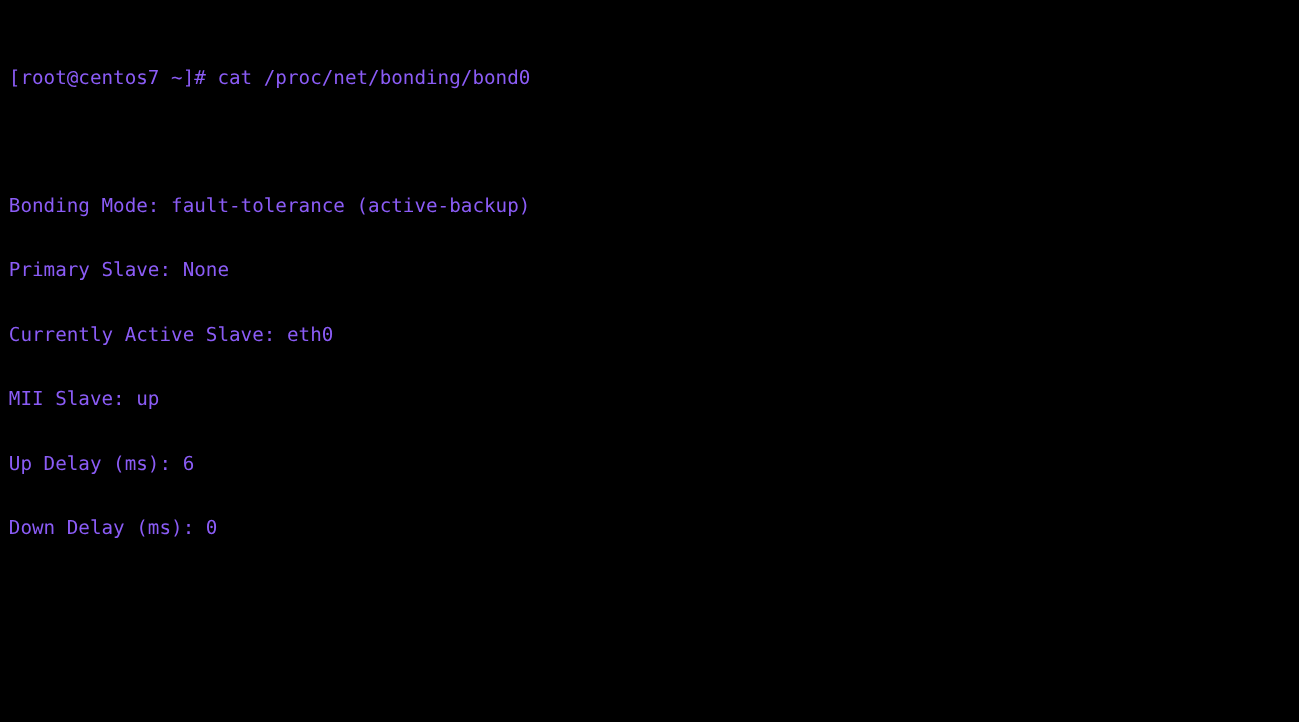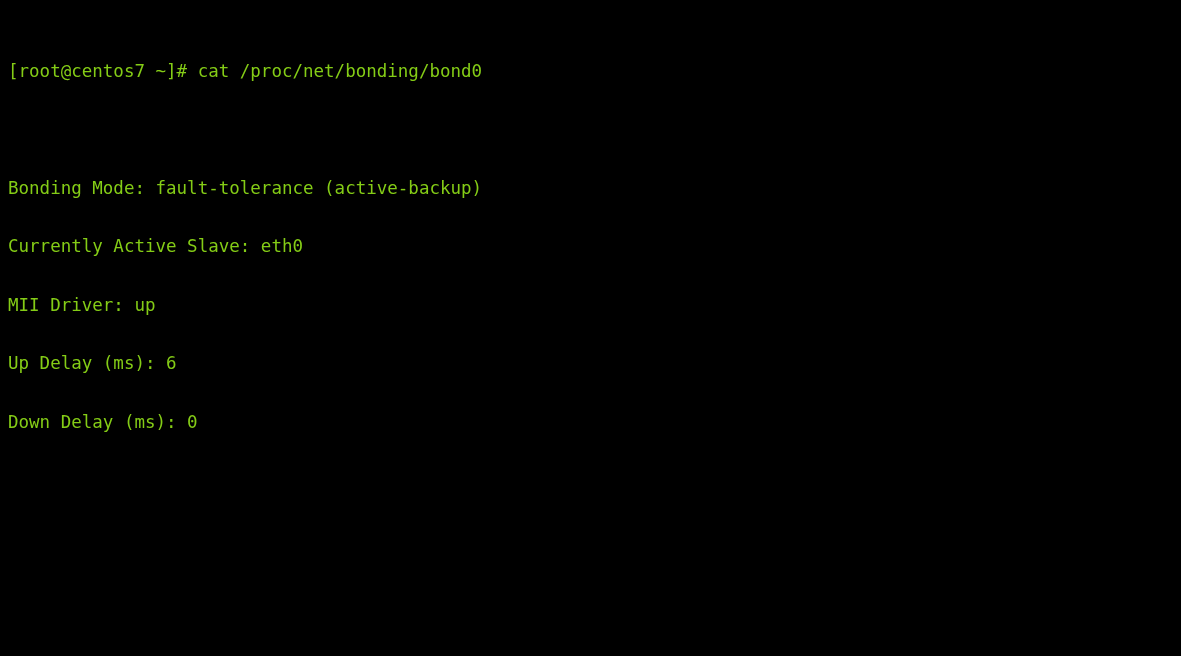--- a/index.html
+++ b/index.html
@@ -36,38 +36,39 @@
     color: #c8c8c8;
     -webkit-font-smoothing: none;
     font-smooth: never;
   }
   .line {
     height: 19.5px;
     white-space: pre;
     font-family: "DejaVu Sans Mono", "Liberation Mono", monospace;
     font-size: 17.5px;
     line-height: 19.5px;
-    color: #84cc16;
+    color: #8b5cf6;
     min-height: 19.5px;
   }
   .line.blank {
     color: transparent;
   }
 </style>
 </head>
 <body>
 
 <div id="terminal">
   <div id="screen">
 
     <div class="line">[root@centos7 ~]# cat /proc/net/bonding/bond0</div>
     <div class="line blank"></div>
     <div class="line">Bonding Mode: fault-tolerance (active-backup)</div>
+    <div class="line">Primary Slave: None</div>
     <div class="line">Currently Active Slave: eth0</div>
-    <div class="line">MII Driver: up</div>
+    <div class="line">MII Slave: up</div>
     <div class="line">Up Delay (ms): 6</div>
     <div class="line">Down Delay (ms): 0</div>
     <div class="line blank"></div>
     
     
     
     
     
     
     

